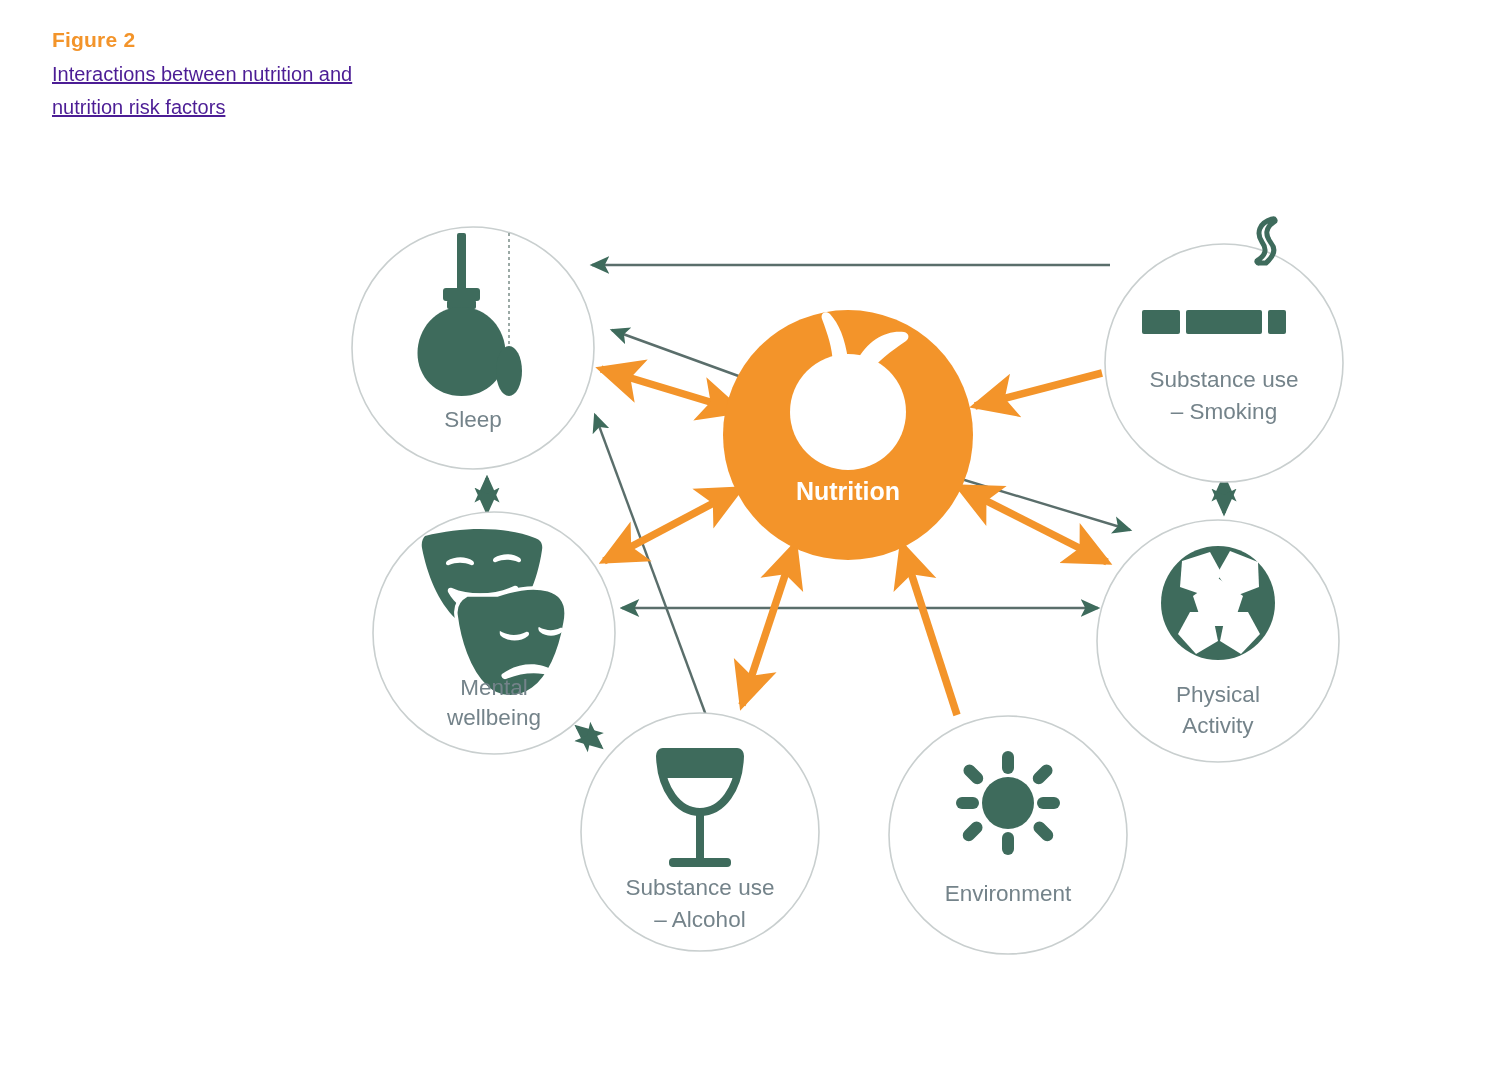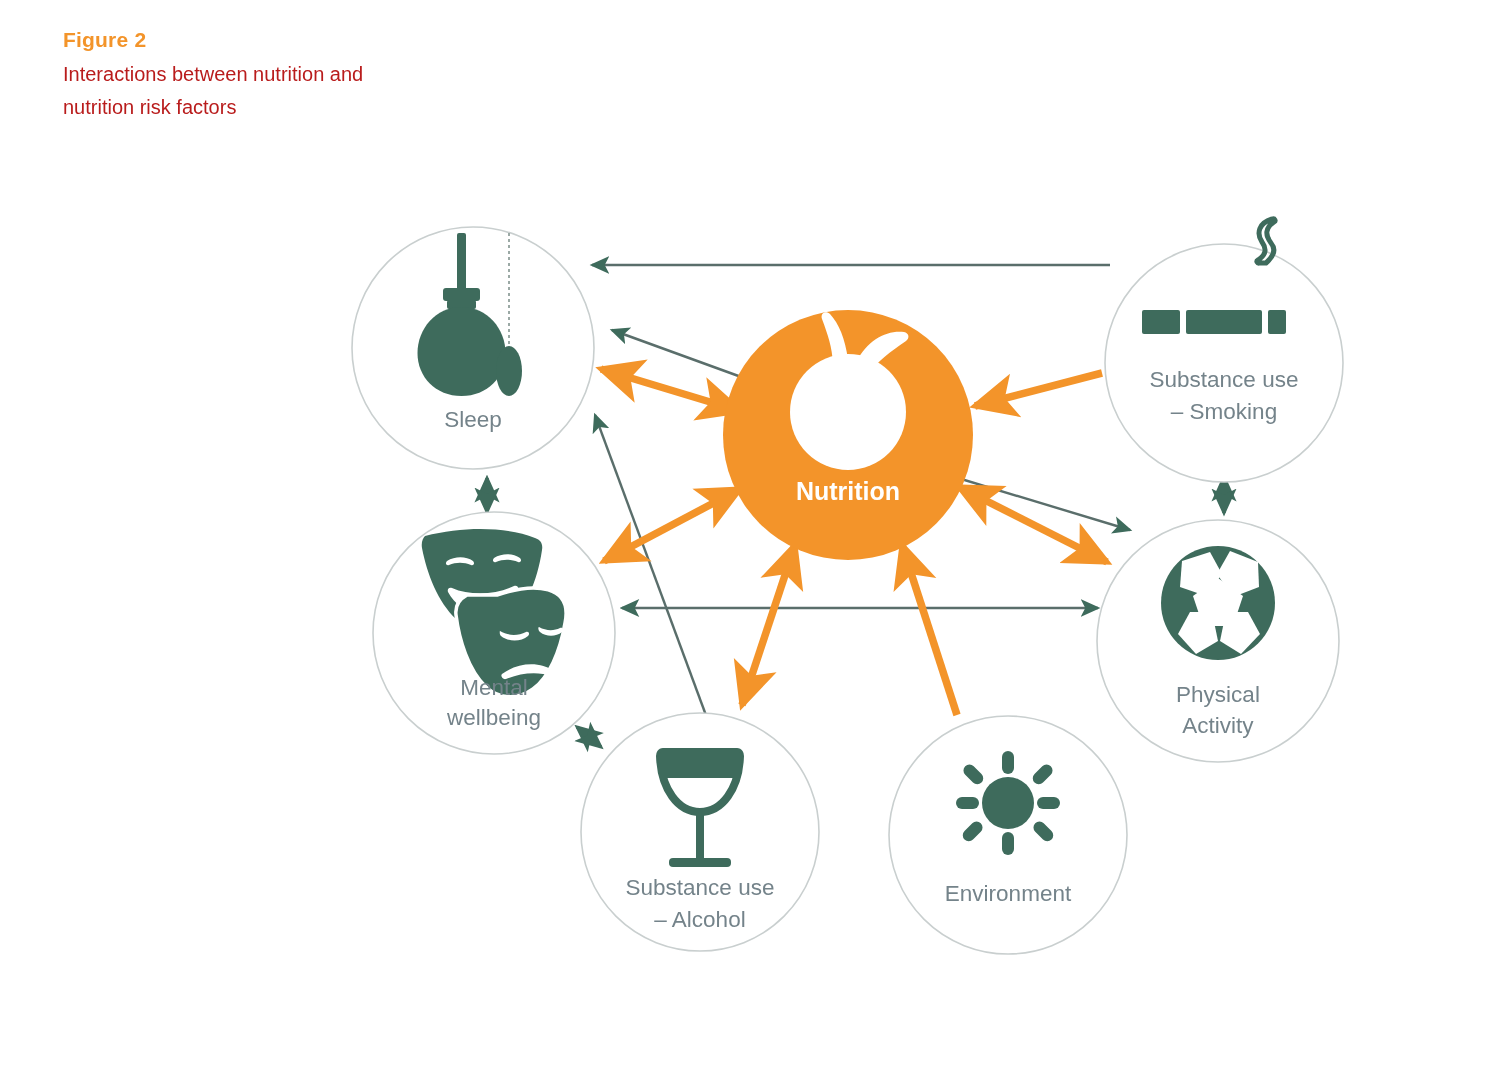--- a/index.html
+++ b/index.html
@@ -10,37 +10,38 @@
   }
   body {
     width: 1500px;
     height: 1077px;
     font-family: "Liberation Sans", sans-serif;
     position: relative;
     overflow: hidden;
   }
   #caption {
     position: absolute;
-    left: 63px;
+    left: 52px;
     top: 26px;
     width: 520px;
   }
   #fig-label {
     font-size: 21px;
     font-weight: bold;
     color: #F3942A;
     letter-spacing: 0.2px;
     line-height: 1.35;
   }
   #fig-title {
     font-size: 20px;
-    color: #b91c1c;
+    color: #4c1d95;
     line-height: 1.65;
     margin-top: 4px;
     max-width: 370px;
+    text-decoration: underline;
   }
   #diagram {
     position: absolute;
     left: 0;
     top: 0;
     width: 1500px;
     height: 1077px;
   }
   .node-label {
     font-size: 22.5px;

